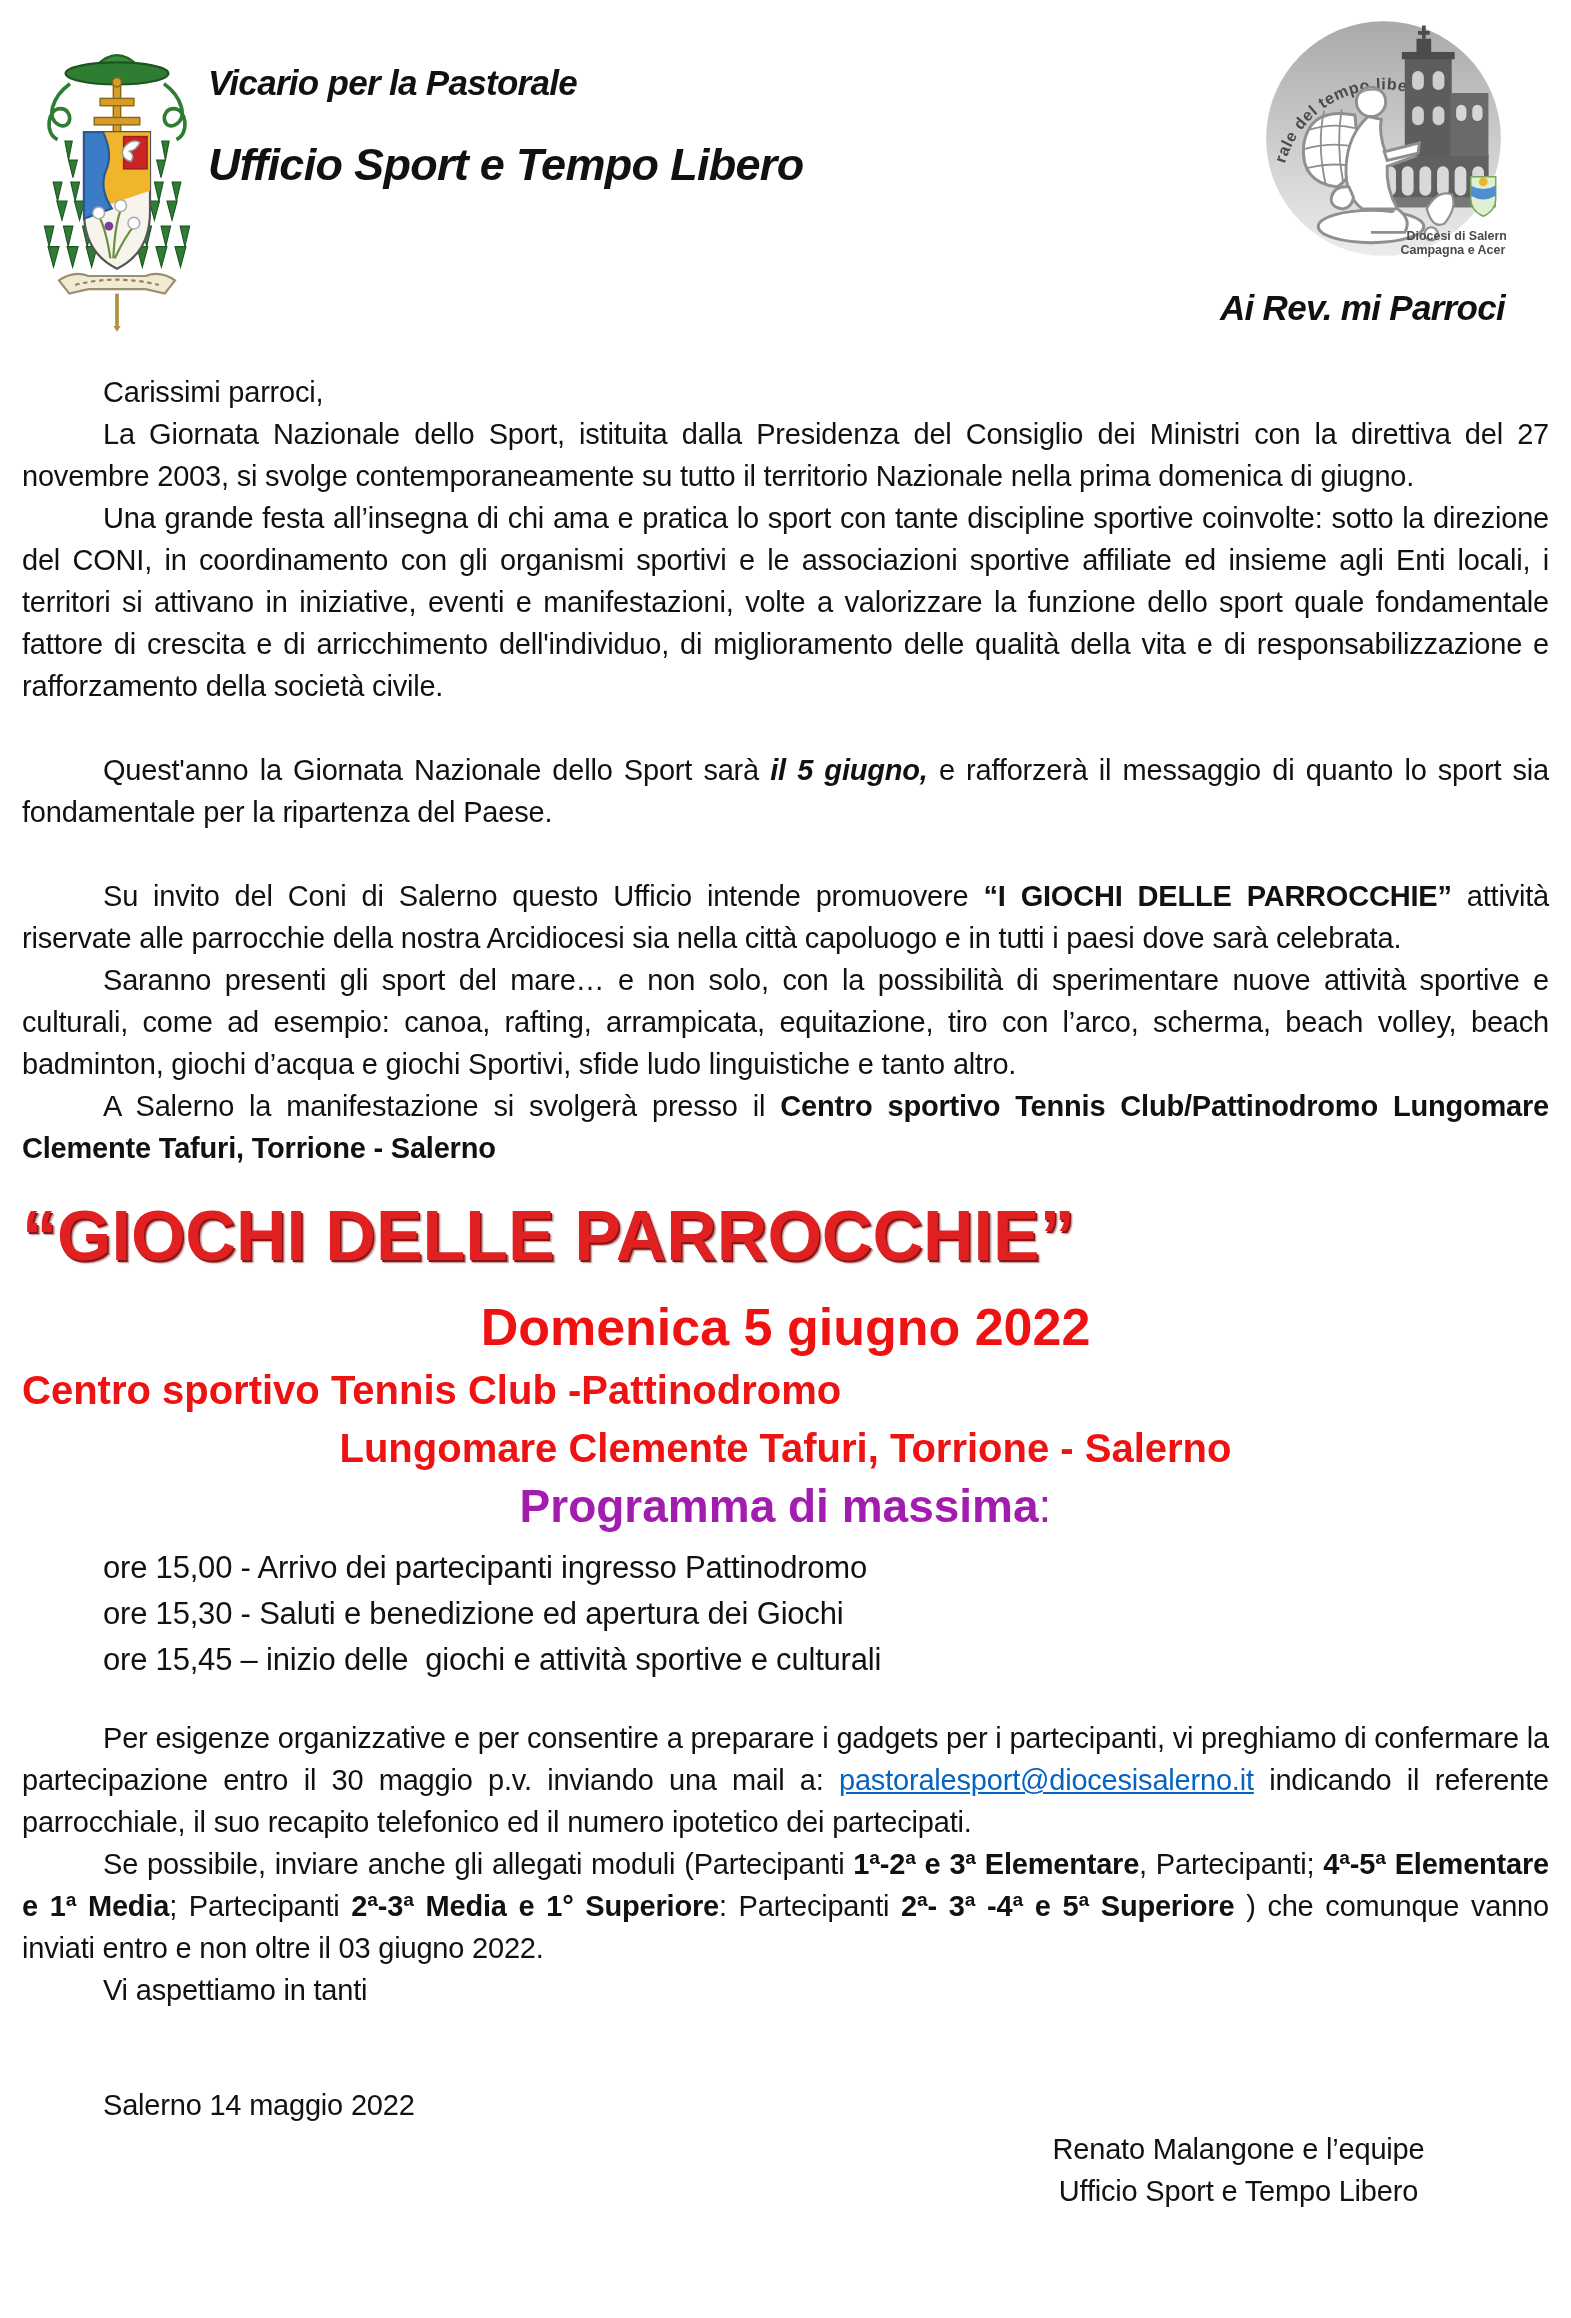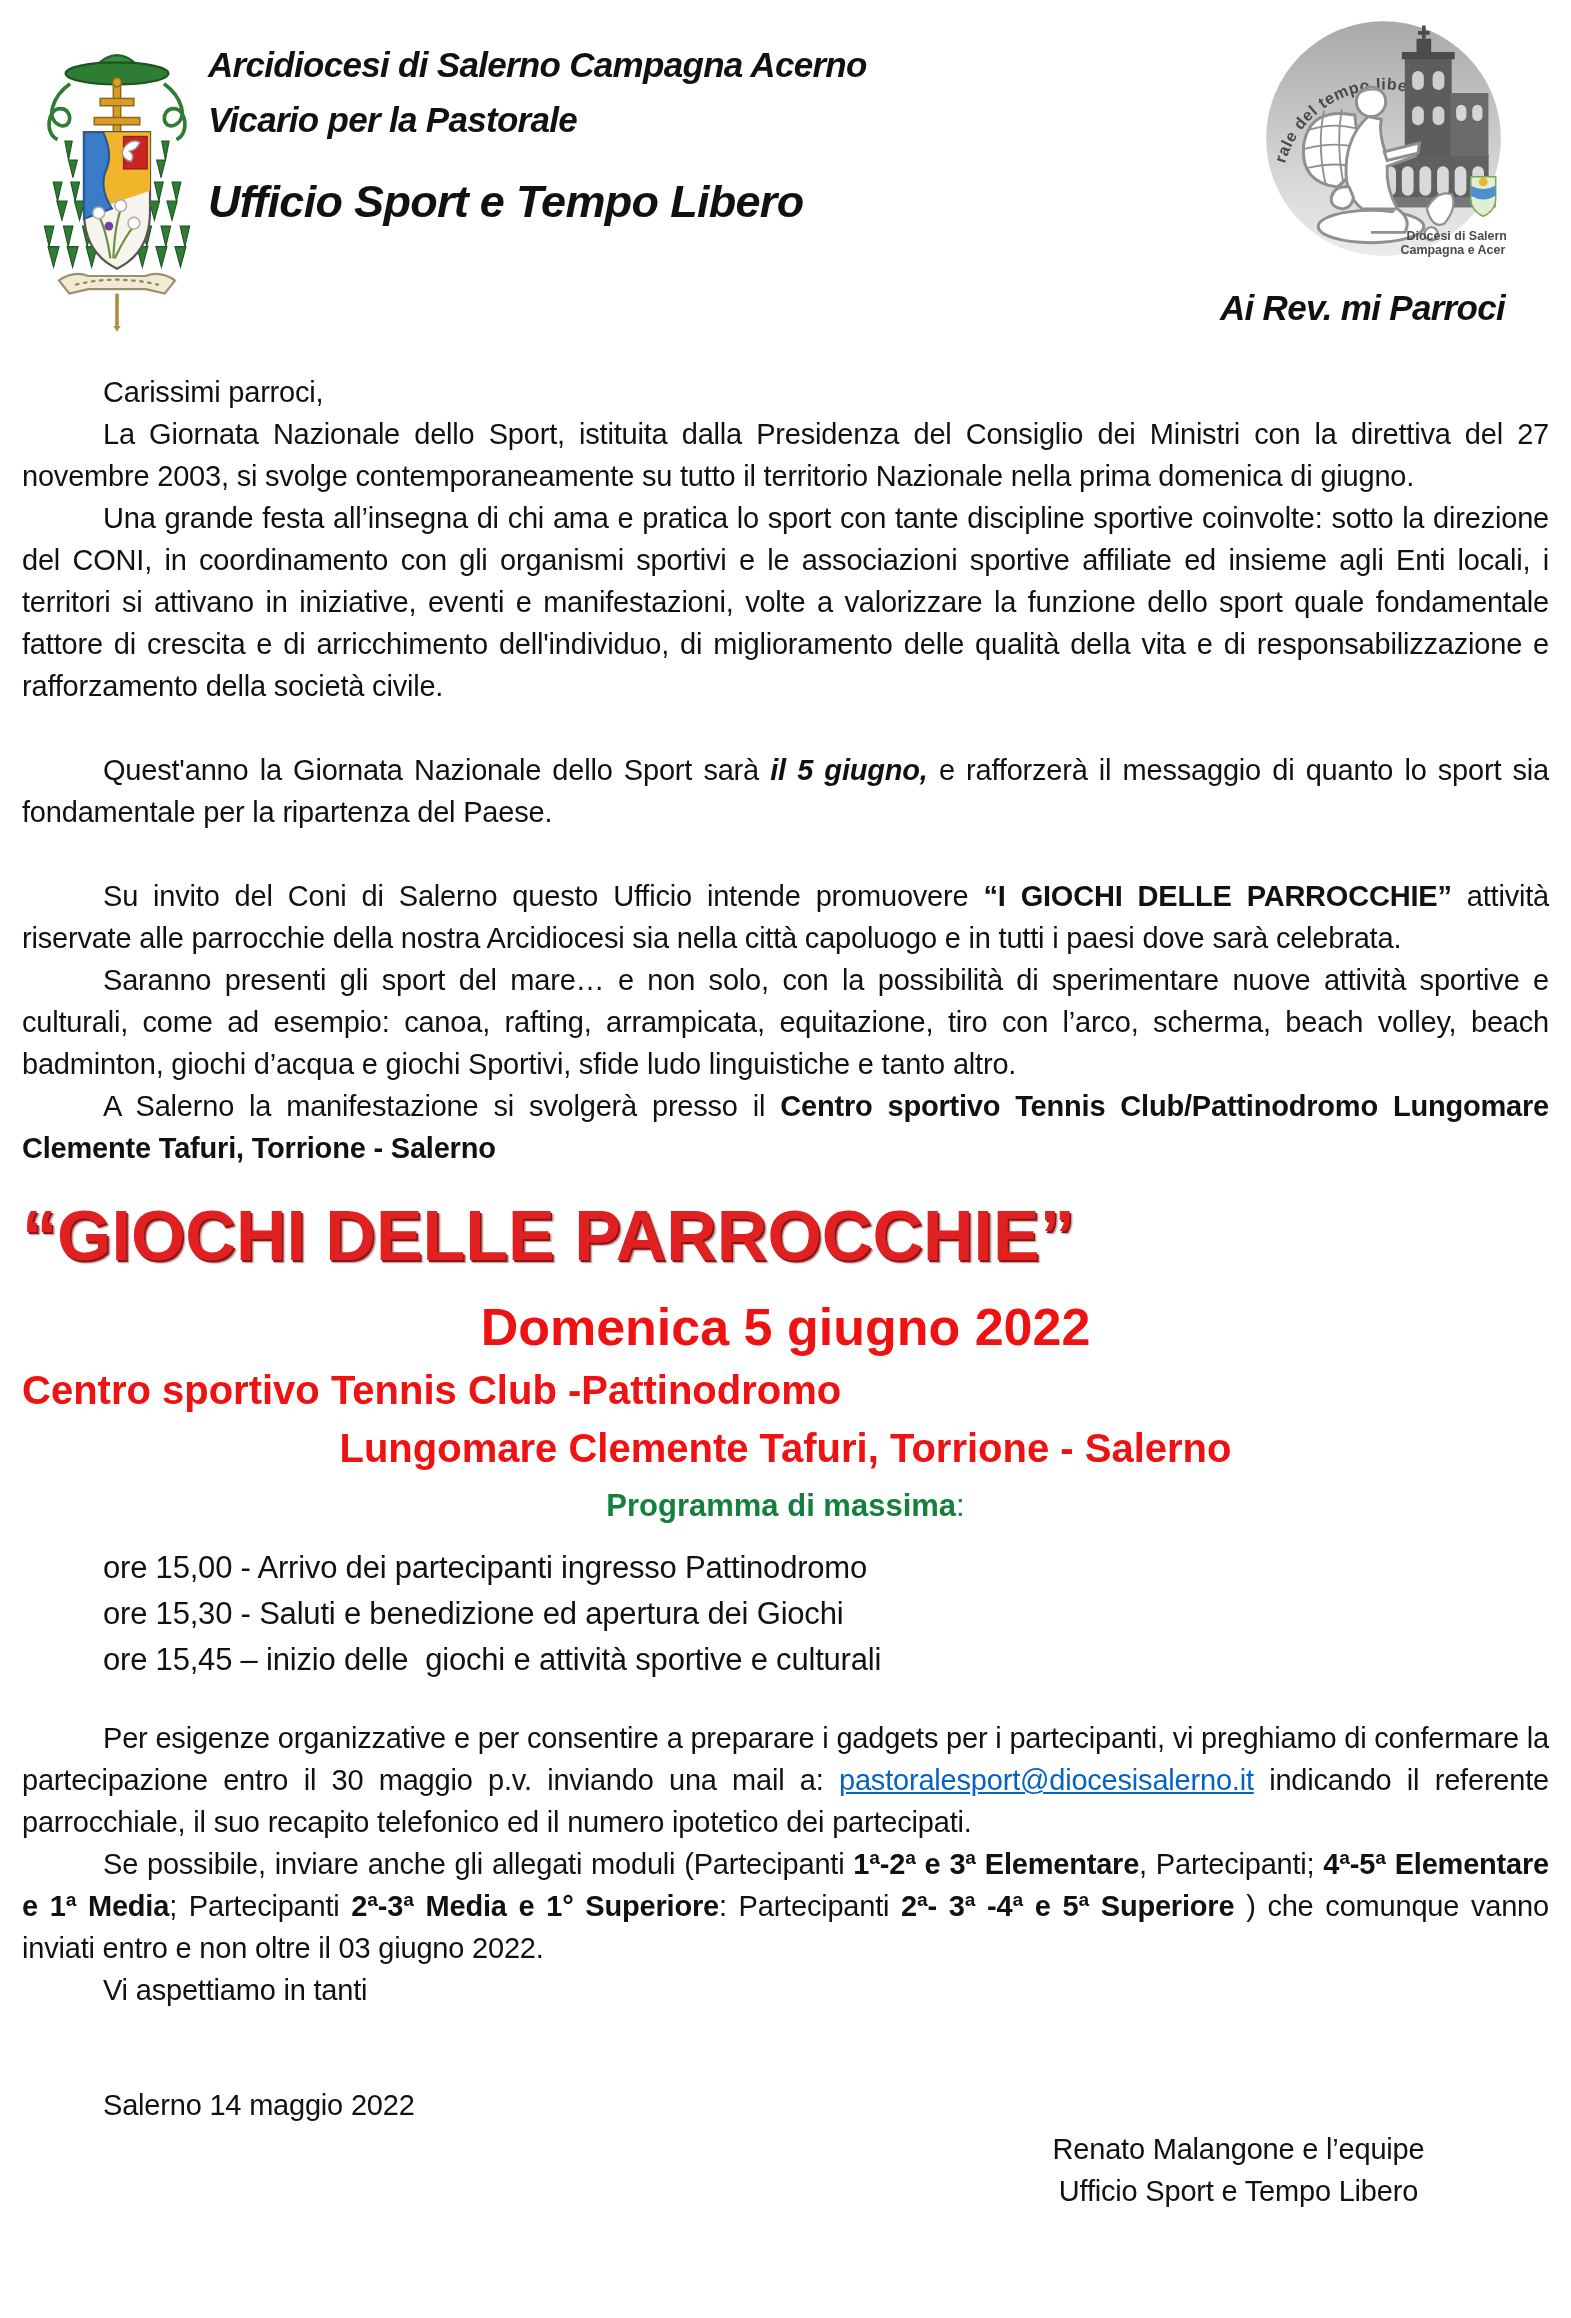--- a/index.html
+++ b/index.html
@@ -33,21 +33,21 @@
   
   .event-title{
     margin-top:26.5px;text-align:left;white-space:nowrap;
     font-size:70px;line-height:81px;font-weight:bold;letter-spacing:0px;
     color:#e02021;
     text-shadow:1.5px 1.5px 0 #8e1312, 2.9px 2.9px 1.5px rgba(90,10,10,0.45);
   }
   .event-date{margin-top:19px;text-align:center;font-size:52px;line-height:63px;font-weight:bold;color:#ee1212;}
   .event-venue1{margin-top:8.8px;font-size:40px;line-height:47px;font-weight:bold;color:#ee1212;}
   .event-venue2{margin-top:10.3px;text-align:center;font-size:40px;line-height:47px;font-weight:bold;color:#ee1212;}
-  .program-label{margin-top:11.8px;text-align:center;font-size:31px;line-height:46px;color:#15803d;}
+  .program-label{margin-top:11.8px;text-align:center;font-size:46px;line-height:46px;color:#a21caf;}
   .program-label .lbl{font-weight:bold;}
   .schedule{margin-top:16px;margin-left:81px;}
   .schedule-line{font-size:31px;line-height:46px;white-space:pre-wrap;letter-spacing:-0.2px;}
   
   .p8{margin-top:34px;}
   .date-place{margin-top:73px;}
   .signature{
     margin-top:2px;margin-left:996px;width:441px;text-align:center;
     font-size:29px;line-height:42px;letter-spacing:-0.2px;
   }
@@ -126,21 +126,20 @@
         <path d="M52,336 q56,-14 114,0" fill="none" stroke="#8d8468" stroke-width="3" stroke-dasharray="6 5"></path>
       </g>
 
       <g>
         <line x1="109" y1="348" x2="109" y2="392" stroke="#b09040" stroke-width="5"></line>
         <path d="M104,392 l5,8 l5,-8 Z" fill="#b09040"></path>
       </g>
     </svg>
 
     <div class="hdr-text">
-      <div class="hdr-line1">Arcidiocesi di Salerno Campagna Acerno</div>
       <div class="hdr-line2">Vicario per la Pastorale</div>
       <div class="hdr-line3">Ufficio Sport e Tempo Libero</div>
     </div>
 
     <svg class="seal" width="245" height="253" viewBox="0 0 334 344">
       <defs>
         <linearGradient id="sealg" x1="0" y1="0" x2="0" y2="1">
           <stop offset="0" stop-color="#a9a9a9"></stop>
           <stop offset="0.55" stop-color="#cfcfcf"></stop>
           <stop offset="1" stop-color="#ececec"></stop>

